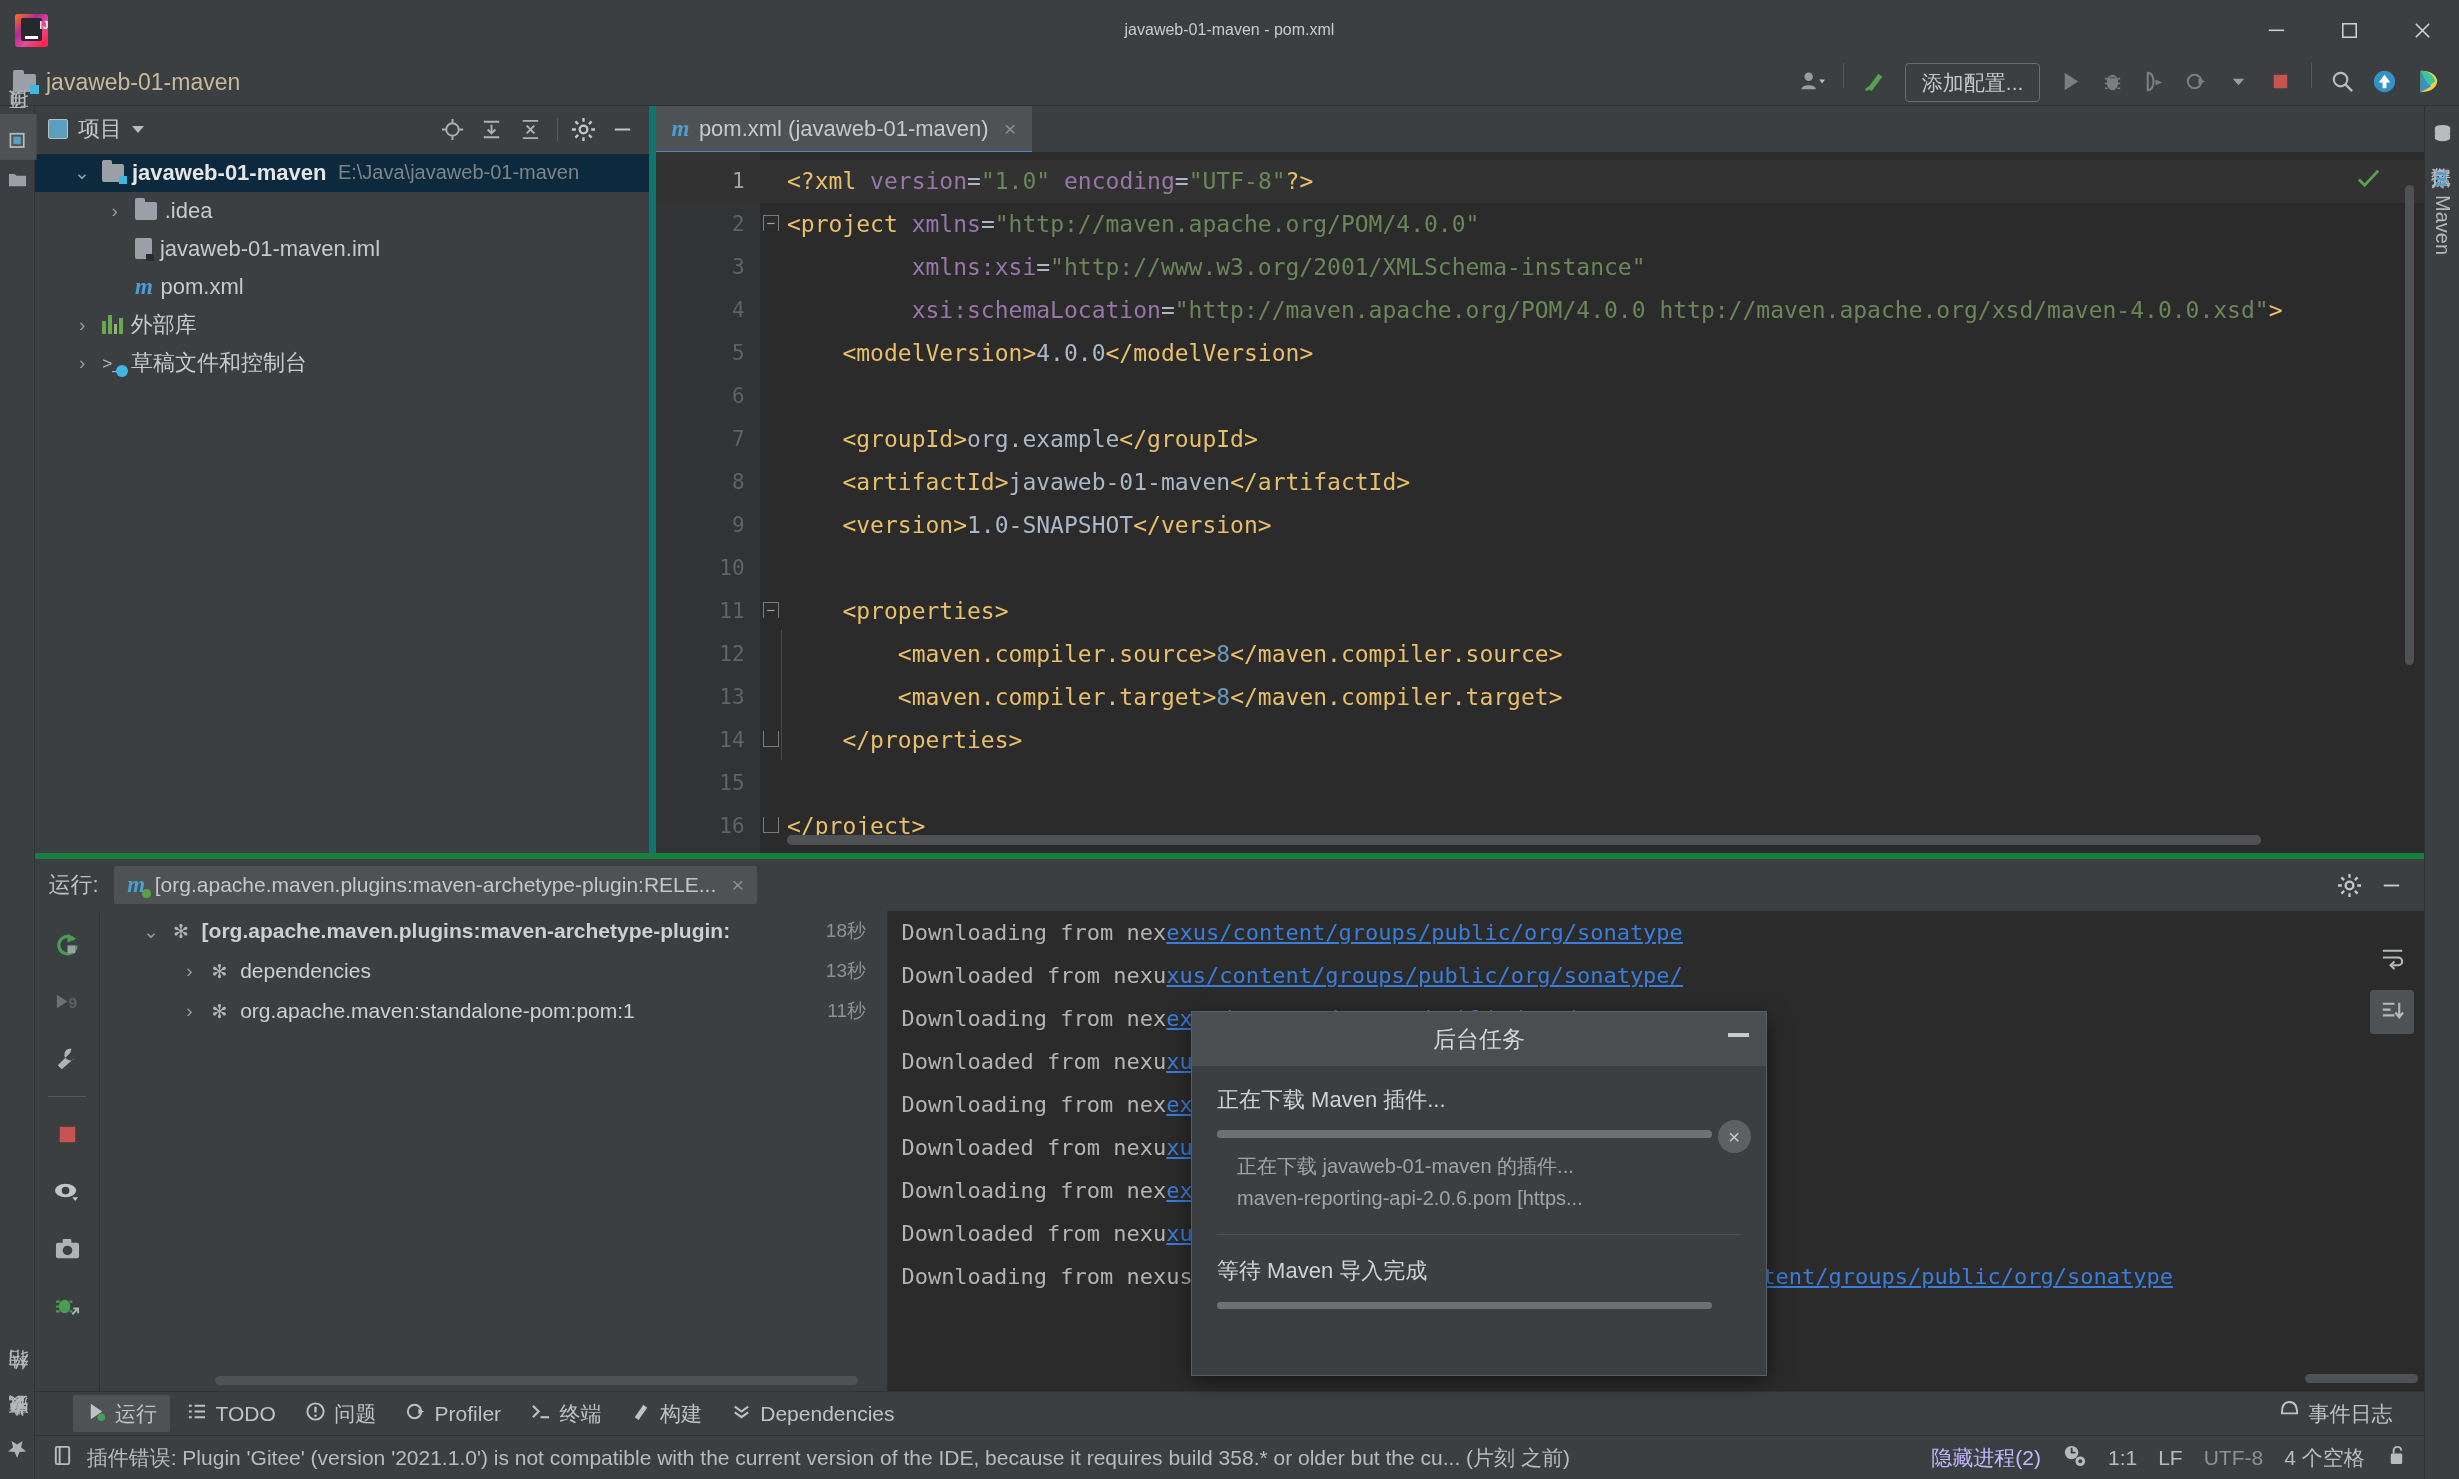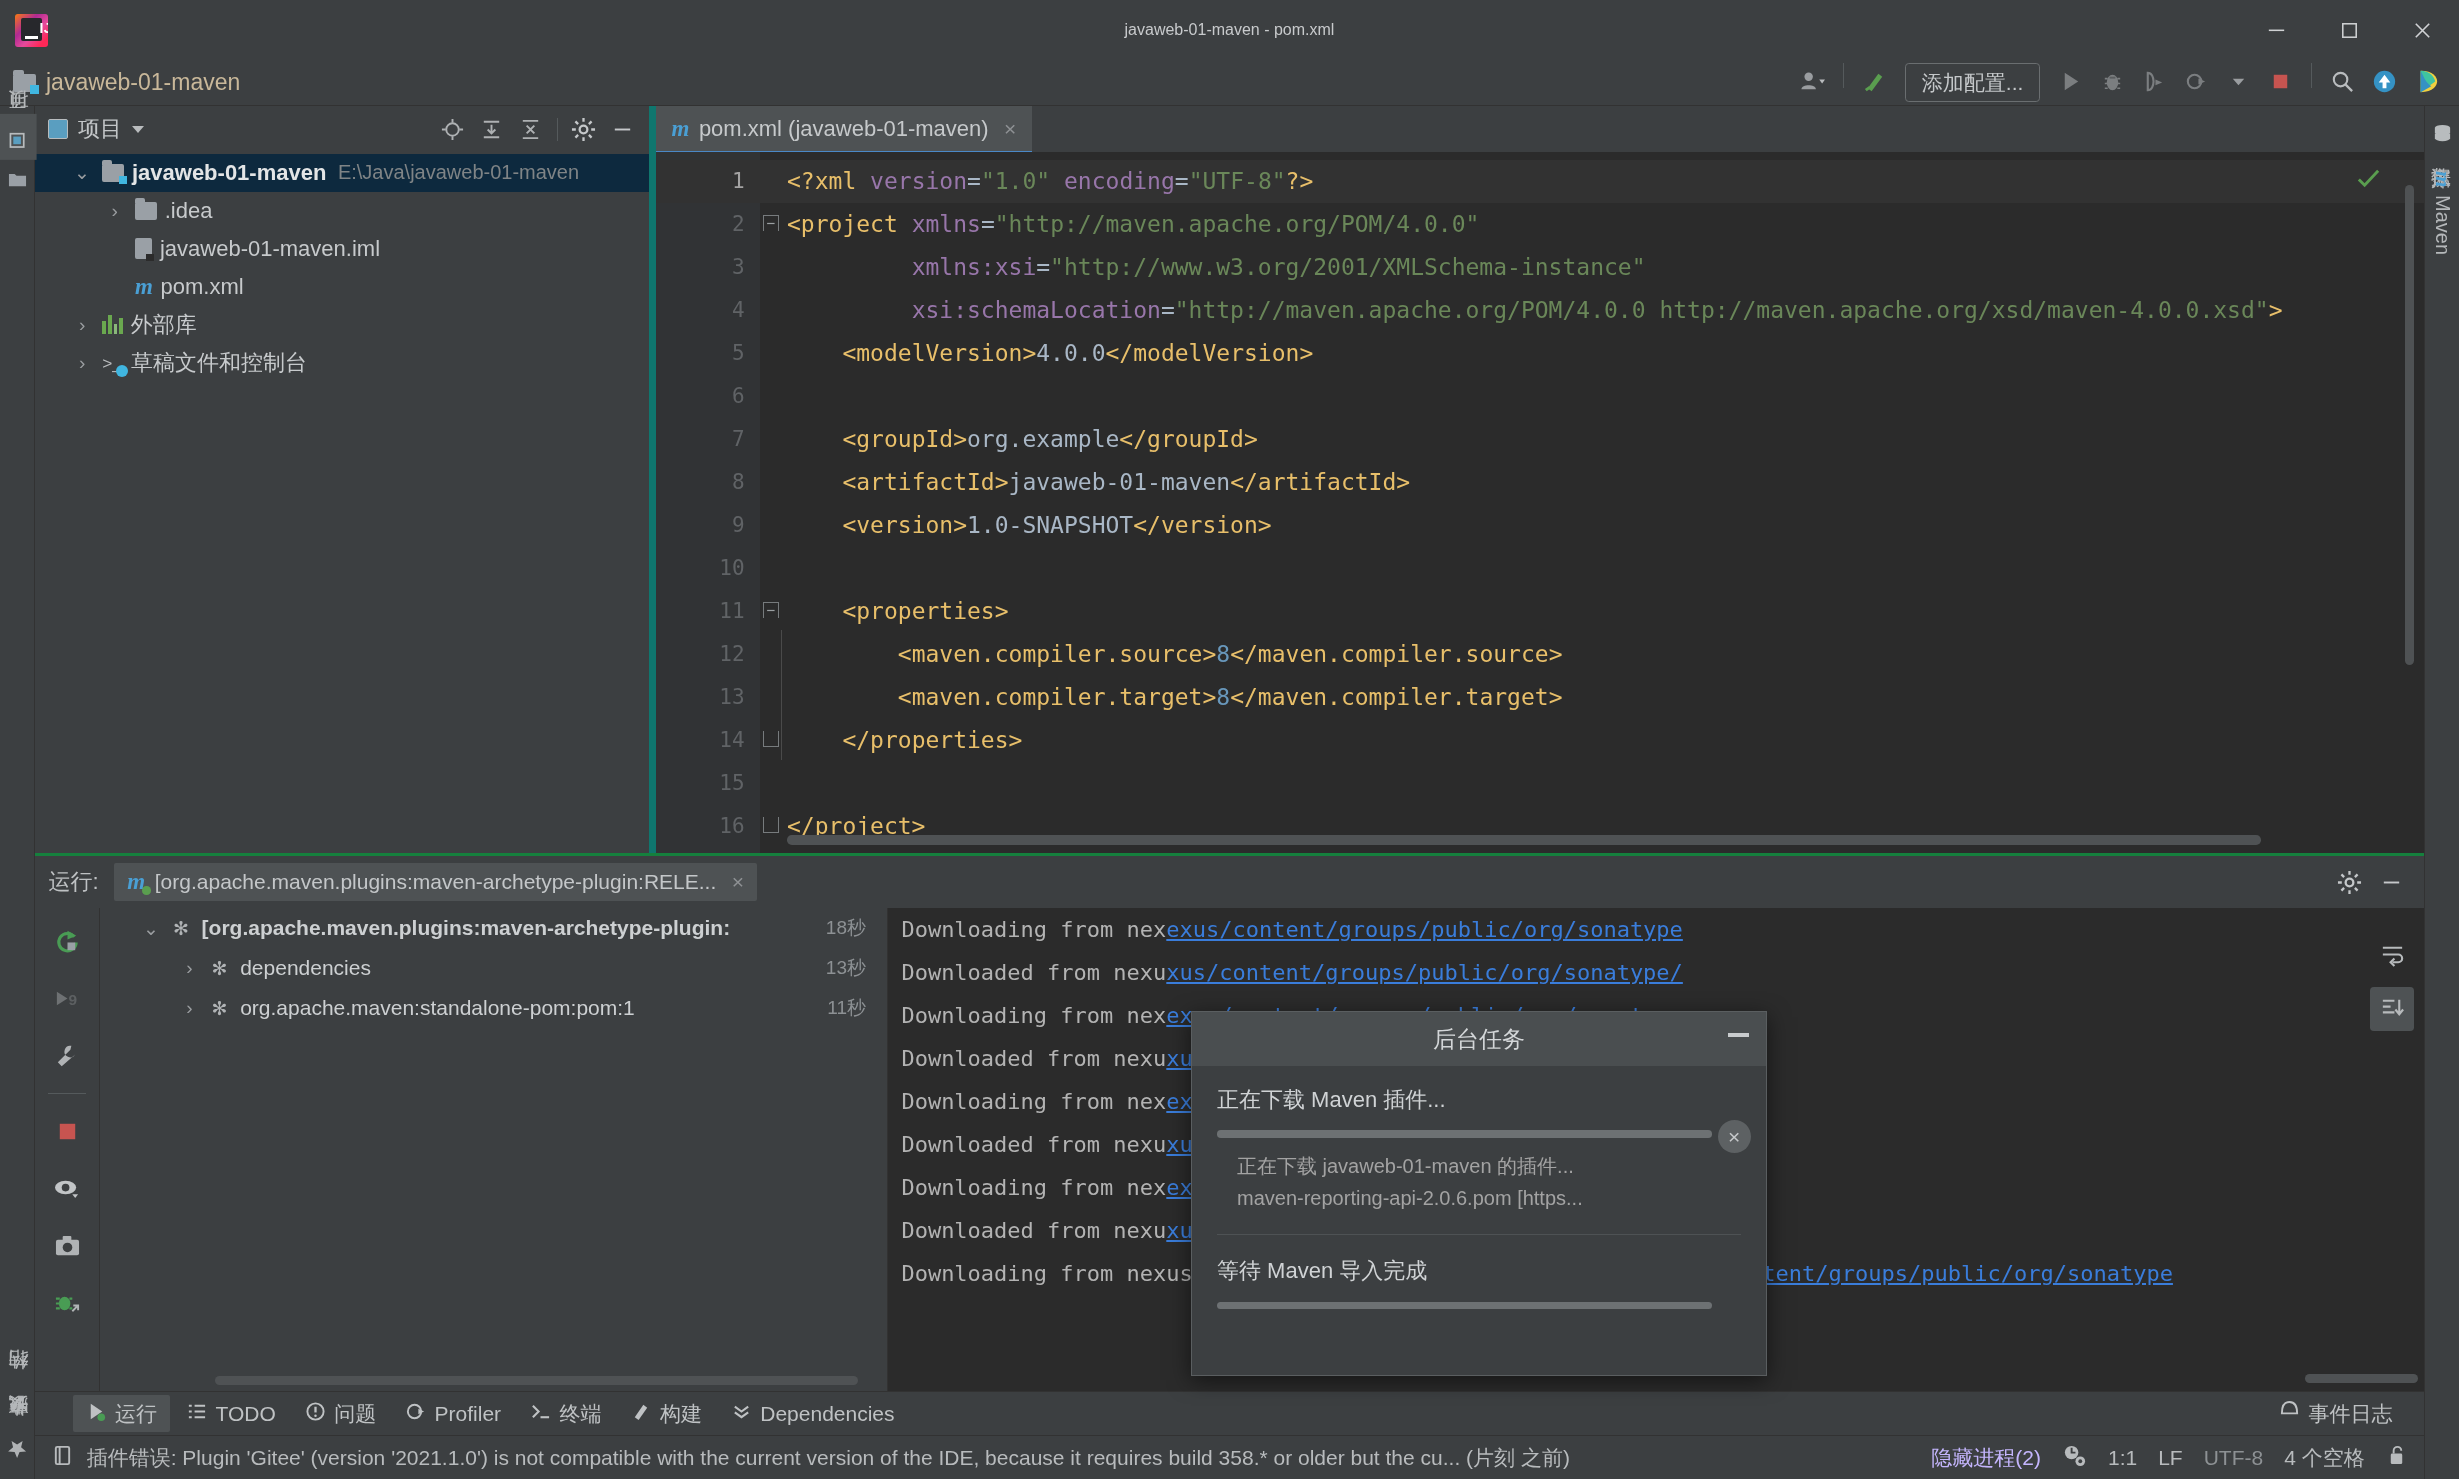--- a/index.html
+++ b/index.html
@@ -21,21 +21,21 @@
     width: 33px; height: 33px; margin-left: 15.4px; margin-right: 13.4px;
     position: relative; border-radius: 2.9px; overflow: hidden;
     background: linear-gradient(135deg,#f97a12 0%,#b02a93 35%,#e64a9b 60%,#fe2857 85%);
   }
   .ij-logo::after {
     content: ""; position: absolute; left: 5.8px; top: 4.8px; width: 21px; height: 23px;
     background: #27282c; border-radius: 1.9px;
   }
   .ij-logo .ij-txt {
     position: absolute; left: 0; right: 0; top: 6.7px; text-align: center;
-    color: #fff; font-size: 14px; font-weight: bold; z-index: 3; letter-spacing: 0.5px; padding-left: 24px;
+    color: #fff; font-size: 10px; font-weight: bold; z-index: 3; letter-spacing: 0.5px; padding-left: 24px;
   }
   .ij-logo .ij-bar {
     position: absolute; left: 9.6px; bottom: 7.7px; width: 13.4px; height: 2.9px; background: #fff; z-index: 3;
   }
   .menu { display: flex; align-items: center; gap: 0px; }
   .menu-item {
     font-size: 24px; color: #bfc2c4; padding: 5.8px 13.4px; cursor: default; white-space: nowrap;
   }
   .win-title {
     position: absolute; left: 0; right: 0; text-align: center; font-size: 16px;
@@ -160,21 +160,21 @@
   .ed-scroll-v {
     position: absolute; right: 9.6px; top: 33px; width: 9.6px; height: 480px;
     background: #4f5254; border-radius: 4.8px;
   }
   .ed-scroll-h {
     position: absolute; left: 131px; right: 163px; bottom: 7.7px; height: 10.6px;
     background: #4f5254; border-radius: 4.8px;
   }
 
   
-  .run-panel { flex: 0 0 538px; display: flex; flex-direction: column; background: #3c3f41; border-top: 3px solid #15803d; }
+  .run-panel { flex: 0 0 538px; display: flex; flex-direction: column; background: #3c3f41; border-top: 6px solid #15803d; }
   .run-head { height: 52px; flex: 0 0 52px; display: flex; align-items: center; padding-left: 13.4px; gap: 15.4px; }
   .run-lbl { font-size: 22px; color: #bec1c3; }
   .run-tab {
     display: flex; align-items: center; gap: 9.6px; padding: 5.8px 13.4px; background: #4e5254;
     font-size: 21px; color: #c4c7c9; border-radius: 1.9px; max-width: 730px;
   }
   .run-tab .x { color: #8e9194; margin-left: 5.8px; }
   .run-head-right { margin-left: auto; display: flex; align-items: center; gap: 3.8px; padding-right: 13.4px; }
   .rh-btn { width: 38px; height: 38px; display:flex; align-items:center; justify-content:center; color: #aeb1b3; border-radius: 2.9px; }
 

